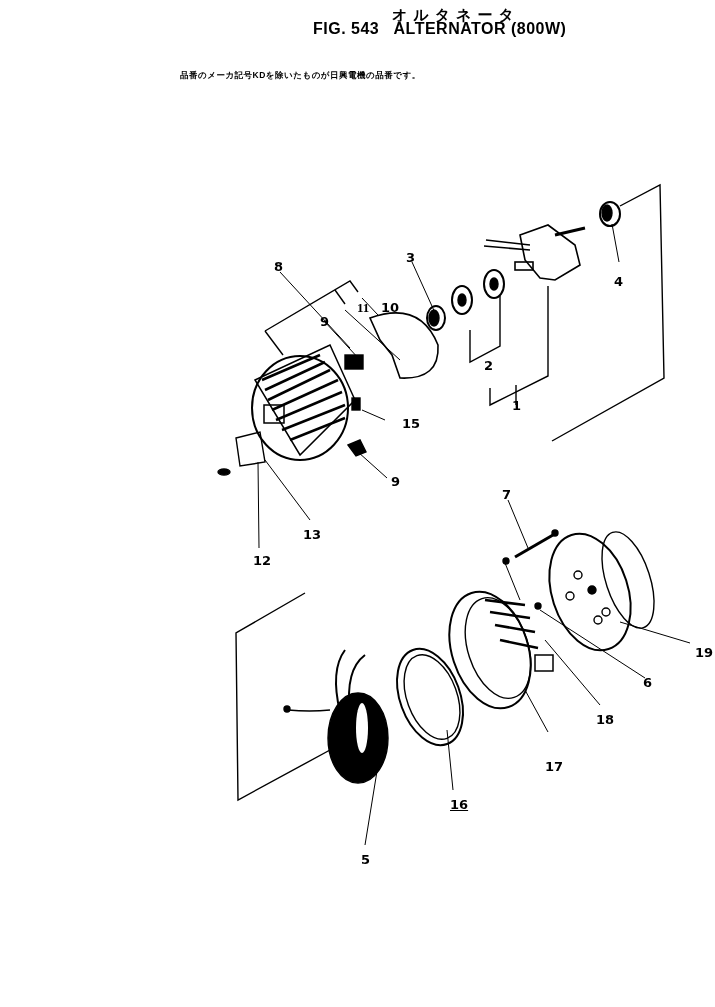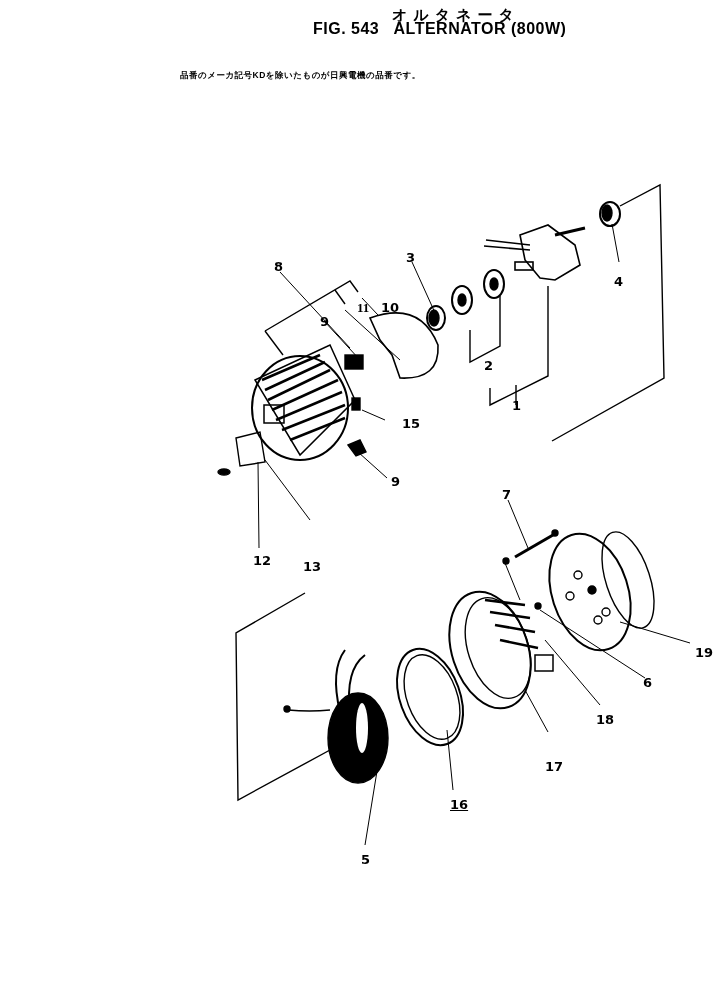--- a/index.html
+++ b/index.html
@@ -163,19 +163,19 @@
 <div class="lbl" style="left:406px;top:250px;">3</div>
 <div class="lbl" style="left:614px;top:274px;">4</div>
 <div class="lbl" style="left:361px;top:852px;">5</div>
 <div class="lbl" style="left:643px;top:675px;">6</div>
 <div class="lbl" style="left:502px;top:487px;">7</div>
 <div class="lbl" style="left:274px;top:259px;">8</div>
 <div class="lbl" style="left:320px;top:314px;">9</div>
 <div class="lbl" style="left:337px;top:300px;margin-left:44px;">10</div>
 <div class="lbl" style="left:357px;top:300px;font-family:Liberation Serif, serif;">11</div>
 <div class="lbl" style="left:253px;top:553px;text-align:center;">12</div>
-<div class="lbl" style="left:303px;top:527px;margin-top:32px;">13</div>
+<div class="lbl" style="left:303px;top:527px;">13</div>
 <div class="lbl" style="left:391px;top:474px;">9</div>
 <div class="lbl" style="left:402px;top:416px;">15</div>
 <div class="lbl" style="left:450px;top:797px;text-decoration:underline;">16</div>
 <div class="lbl" style="left:545px;top:759px;">17</div>
 <div class="lbl" style="left:596px;top:712px;">18</div>
 <div class="lbl" style="left:695px;top:638px;margin-top:7px;">19</div>
 
 </body></html>

